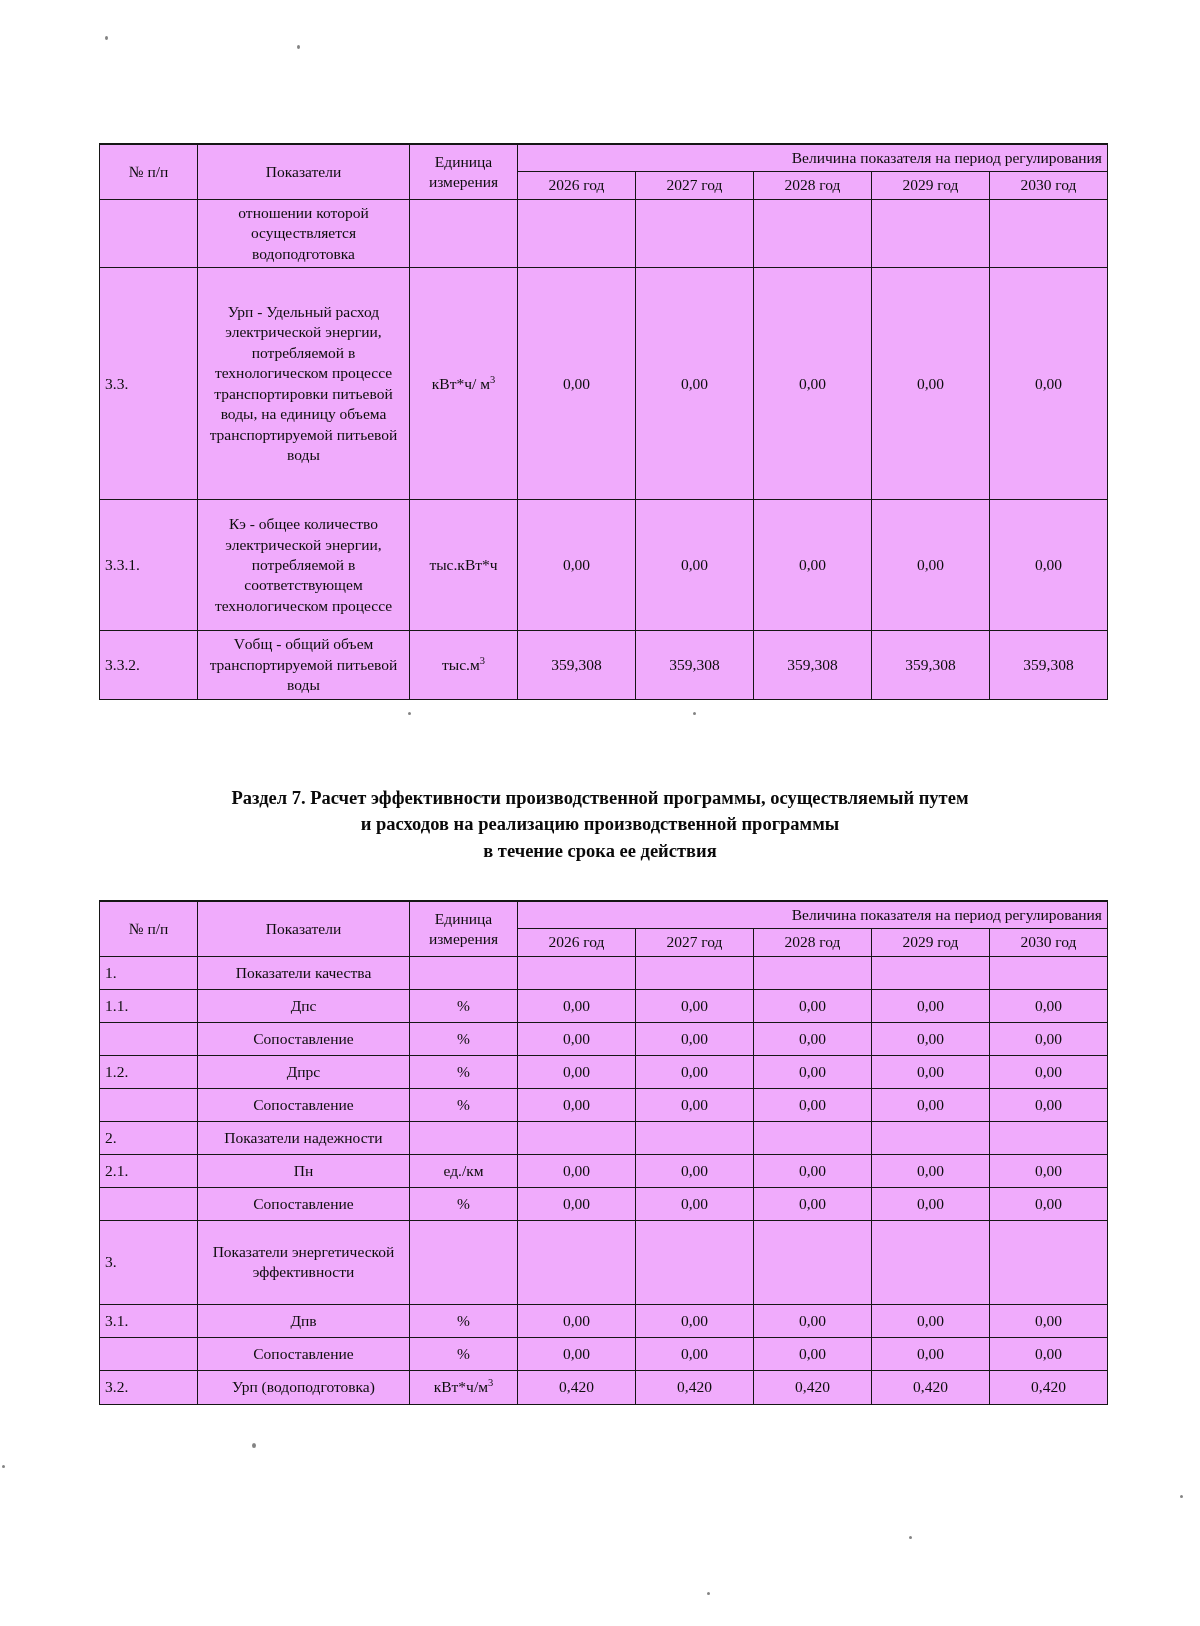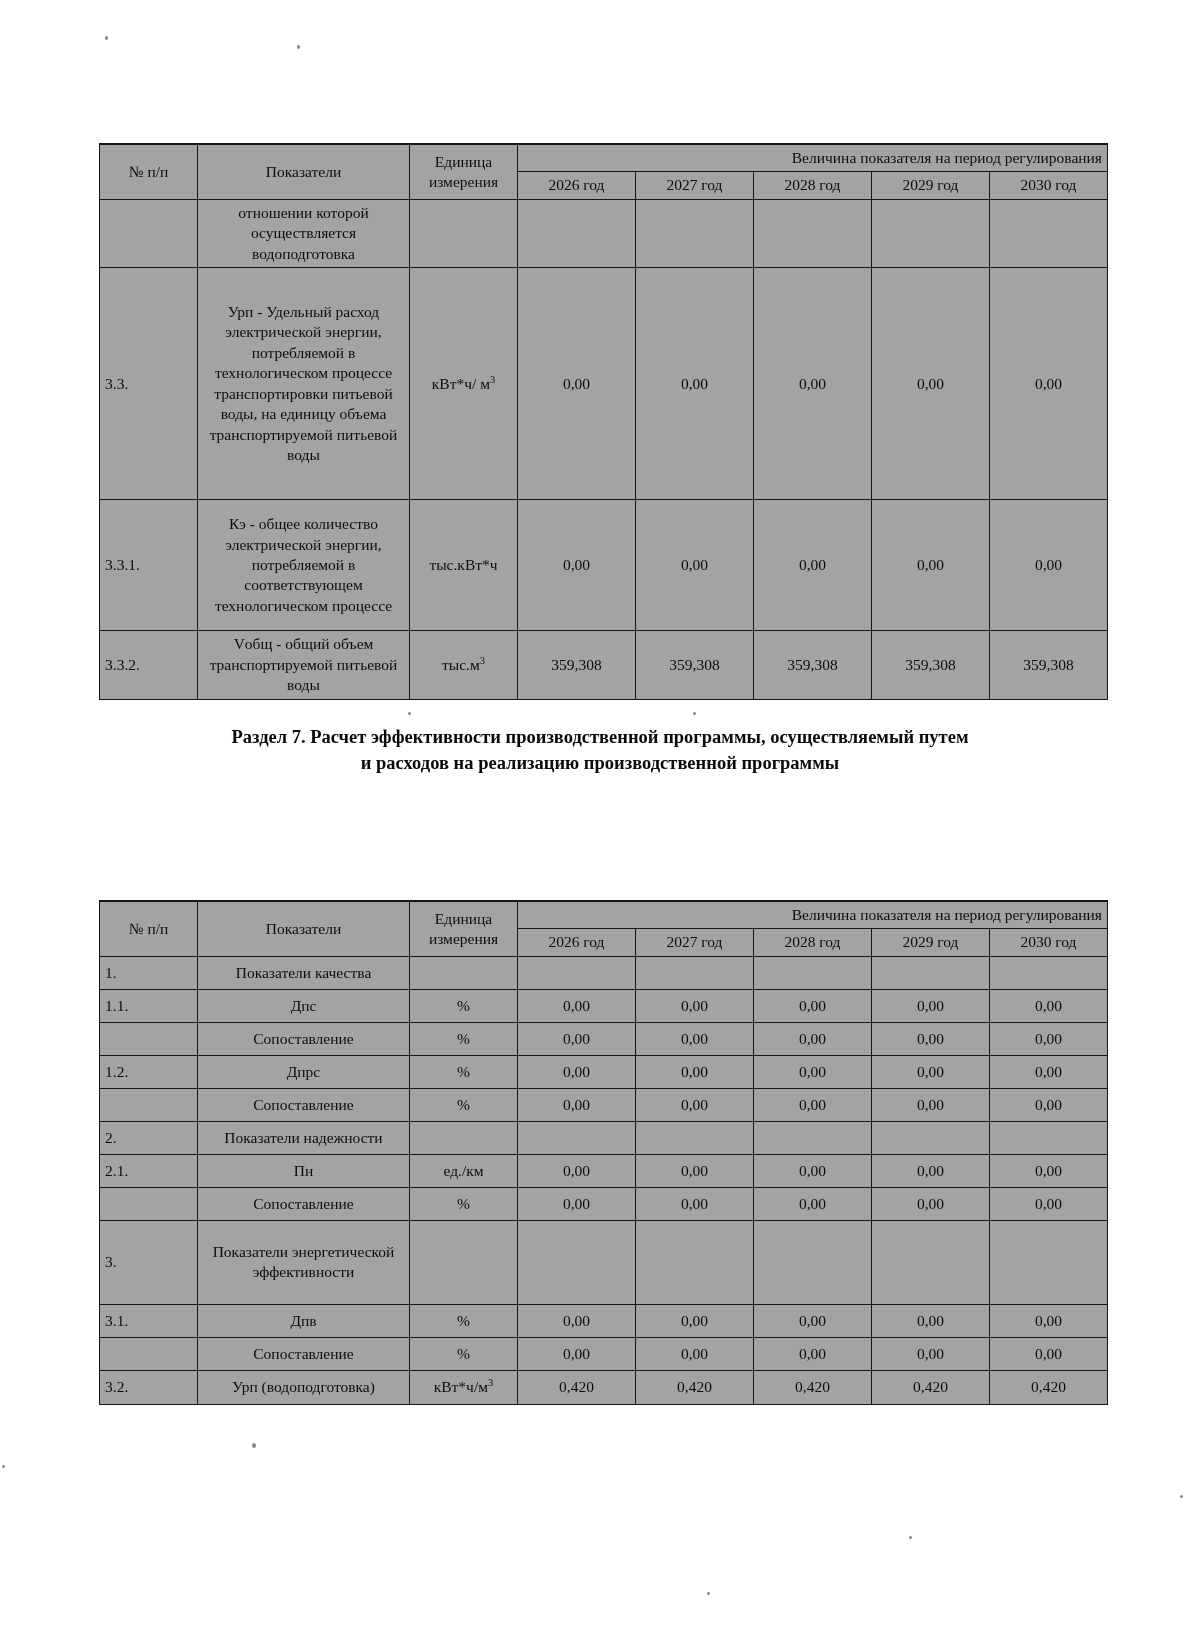--- a/index.html
+++ b/index.html
@@ -28,21 +28,21 @@
     background: #5a5a5a;
     border-radius: 50%;
     opacity: .75;
   }
 
   
   .tbl {
     position: absolute;
     border-collapse: collapse;
     table-layout: fixed;
-    background: #a3a3a3;
+    background: #f0abfc;
   }
   .tbl td, .tbl th {
     border: 1.2px solid #161616;
     padding: 3px 5px;
     font-weight: normal;
     vertical-align: middle;
     font-size: 15.5px;
     line-height: 1.32;
     color: #0d0d0d;
   }
@@ -71,21 +71,21 @@
     font-size: 18.5px;
     line-height: 1.42;
   }
   .section-title .ln { display: block; }
 
   
   #table-1 { left: 99px; top: 143px; width: 1006px; }
   
   #table-2 { left: 99px; top: 900px; width: 1006px; }
 
-  #section7-heading { top: 724px; }
+  #section7-heading { top: 785px; }
 
   
   .tall-desc { line-height: 1.5; }
 </style>
 </head>
 <body>
 
 <div class="page">
 
   <div class="speck" style="left:105px;  top:36px;  width:3px; height:4px;"></div>
@@ -181,20 +181,21 @@
         <td class="val">359,308</td>
         <td class="val">359,308</td>
       </tr>
 
     </tbody>
   </table>
 
   <div class="section-title" id="section7-heading">
     <span class="ln">Раздел 7.  Расчет эффективности производственной программы, осуществляемый путем</span>
     <span class="ln">и расходов на реализацию производственной программы</span>
+    <span class="ln">в течение срока ее действия</span>
   </div>
 
   <table class="tbl" id="table-2">
     <colgroup>
       <col class="c-num">
         <col class="c-name">
         <col class="c-unit">
       <col class="c-year">
         <col class="c-year">
         <col class="c-year">

